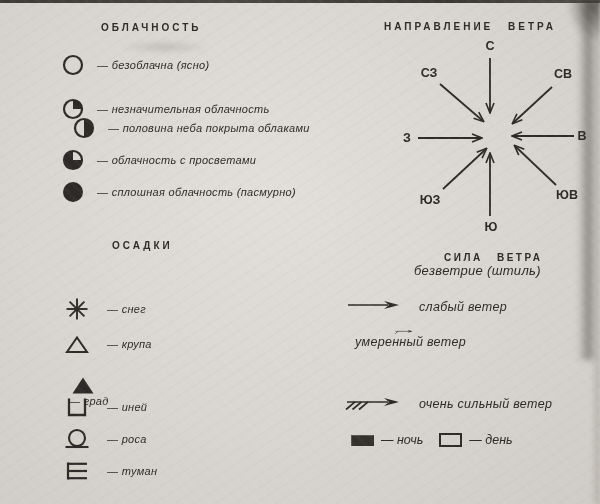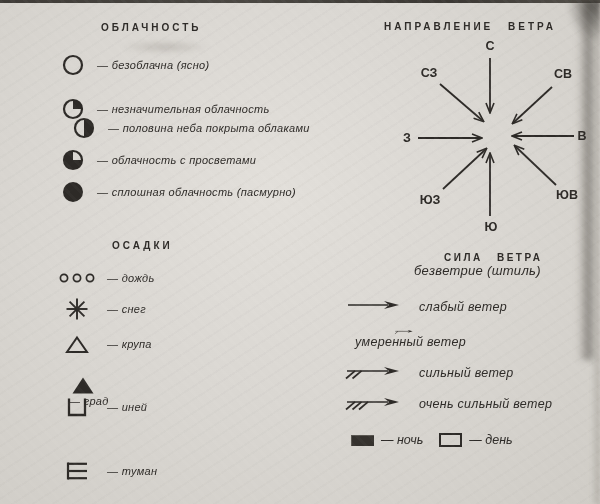--- a/index.html
+++ b/index.html
@@ -112,30 +112,20 @@
     <span class="sym">
       <svg width="22" height="22" viewBox="0 0 22 22">
           <circle cx="11" cy="11" r="10" fill="#2d2a27"></circle>
         </svg>
     </span>
     <span class="lbl">— сплошная облачность (пасмурно)</span>
   </div>
 
   <div class="sec-title" style="left:112px;top:240px;">ОСАДКИ</div>
 
-  <div class="row" style="left:58px;top:266px;">
-    <span class="sym-wide">
-      <svg width="36" height="12" viewBox="0 0 36 12">
-        <circle cx="5" cy="6" r="3.6" class="stroke" stroke-width="1.7"></circle>
-        <circle cx="18" cy="6" r="3.6" class="stroke" stroke-width="1.7"></circle>
-        <circle cx="31" cy="6" r="3.6" class="stroke" stroke-width="1.7"></circle>
-      </svg>
-    </span>
-    <span class="lbl">— дождь</span>
-  </div>
 
   <div class="row" style="left:58px;top:297px;">
     <span class="sym-wide">
       <svg width="22" height="22" viewBox="0 0 22 22">
         <g class="stroke" stroke-width="1.9">
           <line x1="11" y1="0.5" x2="11" y2="21.5"></line>
           <line x1="0.5" y1="11" x2="21.5" y2="11"></line>
           <line x1="3.6" y1="3.6" x2="18.4" y2="18.4"></line>
           <line x1="18.4" y1="3.6" x2="3.6" y2="18.4"></line>
         </g>
@@ -164,20 +154,29 @@
 
   <div class="row" style="left:58px;top:395px;">
     <span class="sym-wide">
       <svg width="22" height="20" viewBox="0 0 22 20">
           <path d="M3,1.5 L3,18 L19,18 L19,1.5" class="stroke" stroke-width="2.3"></path>
         </svg>
     </span>
     <span class="lbl">— иней</span>
   </div>
 
+  <div class="row" style="left:58px;top:427px;">
+    <span class="sym-wide">
+      <svg width="26" height="22" viewBox="0 0 26 22">
+        <circle cx="13" cy="10" r="8" class="stroke" stroke-width="2.1"></circle>
+        <line x1="1.5" y1="19" x2="24.5" y2="19" class="stroke" stroke-width="2.1"></line>
+      </svg>
+    </span>
+    <span class="lbl">— роса</span>
+  </div>
 
   <div class="row" style="left:58px;top:459px;">
     <span class="sym-wide">
       <svg width="24" height="20" viewBox="0 0 24 20">
         <g class="stroke" stroke-width="2.2">
           <line x1="3" y1="1.5" x2="3" y2="18.5"></line>
           <line x1="3" y1="2.8" x2="22" y2="2.8"></line>
           <line x1="3" y1="10" x2="22" y2="10"></line>
           <line x1="3" y1="17.2" x2="22" y2="17.2"></line>
         </g>
@@ -230,29 +229,20 @@
 
   <div class="wf-row" style="top:329px;flex-direction:column;">
     <svg width="64" height="18" viewBox="0 0 64 18">
       <line x1="3" y1="7" x2="44" y2="7" class="stroke" stroke-width="1.7"></line>
       <line x1="2" y1="14.5" x2="11" y2="6.8" class="stroke" stroke-width="1.7"></line>
       <path d="M55,7 L40,3 L45,7 L40,11 Z" fill="#2d2a27"></path>
     </svg>
     <span class="lbl2">умеренный ветер</span>
   </div>
 
-  <div class="wf-row" style="top:363px;">
-    <svg width="64" height="18" viewBox="0 0 64 18">
-      <line x1="3" y1="7" x2="44" y2="7" class="stroke" stroke-width="1.7"></line>
-      <line x1="2" y1="14.5" x2="11" y2="6.8" class="stroke" stroke-width="1.7"></line>
-      <line x1="8.5" y1="14.5" x2="17.5" y2="6.8" class="stroke" stroke-width="1.7"></line>
-      <path d="M55,7 L40,3 L45,7 L40,11 Z" fill="#2d2a27"></path>
-    </svg>
-    <span class="lbl2">сильный ветер</span>
-  </div>
 
   <div class="wf-row" style="top:394px;">
     <svg width="64" height="18" viewBox="0 0 64 18">
       <line x1="3" y1="7" x2="44" y2="7" class="stroke" stroke-width="1.7"></line>
       <line x1="2" y1="14.5" x2="11" y2="6.8" class="stroke" stroke-width="1.7"></line>
       <line x1="8.5" y1="14.5" x2="17.5" y2="6.8" class="stroke" stroke-width="1.7"></line>
       <line x1="15" y1="14.5" x2="24" y2="6.8" class="stroke" stroke-width="1.7"></line>
       <path d="M55,7 L40,3 L45,7 L40,11 Z" fill="#2d2a27"></path>
     </svg>
     <span class="lbl2">очень сильный ветер</span>

